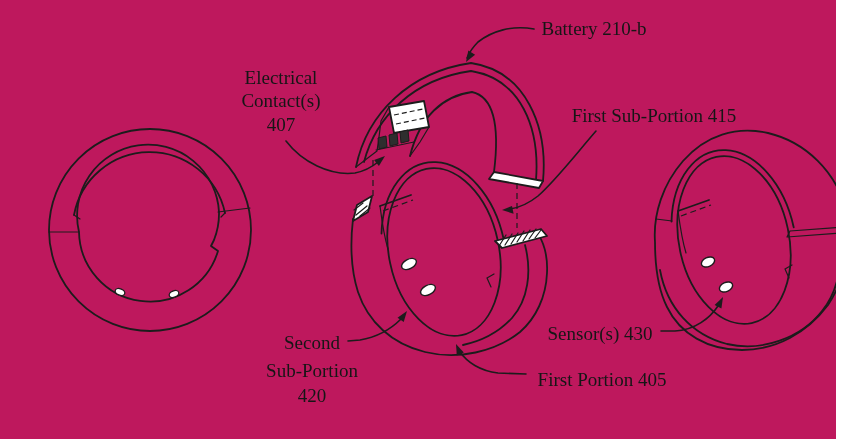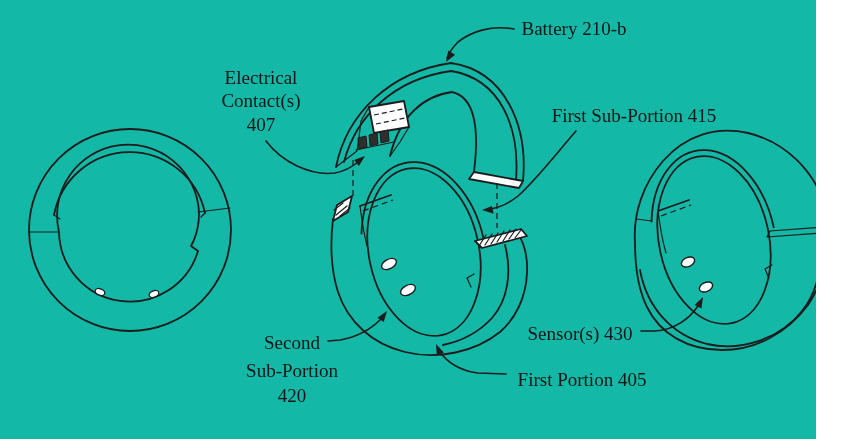--- a/index.html
+++ b/index.html
@@ -1,17 +1,17 @@
 <!DOCTYPE html>
 <html><head>
 <meta charset="utf-8">
 <style>
   html,body{margin:0;padding:0;background:#ffffff;}
-  .canvas{position:relative;width:816px;height:439px;background:#14b8a6;overflow:hidden;
-          font-family:"Liberation Serif", serif;}
+  .canvas{position:relative;width:816px;height:439px;background:#be185d;overflow:hidden;
+          font-family:"Liberation Serif", serif;padding-left:20px;}
   svg{display:block;}
   .ink{stroke:#1c1c1c;fill:none;stroke-width:1.8;stroke-linecap:round;stroke-linejoin:round;}
   .thin{stroke:#1c1c1c;fill:none;stroke-width:1.2;stroke-linecap:round;}
   .dashed{stroke:#1c1c1c;fill:none;stroke-width:1.2;stroke-dasharray:6 4;}
   .whiteface{fill:#ffffff;stroke:#1c1c1c;stroke-width:1.8;stroke-linejoin:round;}
   .darkpad{fill:#2e2e2e;stroke:#1c1c1c;stroke-width:1;}
   .leader{stroke:#1c1c1c;fill:none;stroke-width:1.6;stroke-linecap:round;}
   .arrowhead{fill:#1c1c1c;stroke:none;}
   text{fill:#161616;font-size:19px;font-family:"Liberation Serif", serif;}
 </style>

